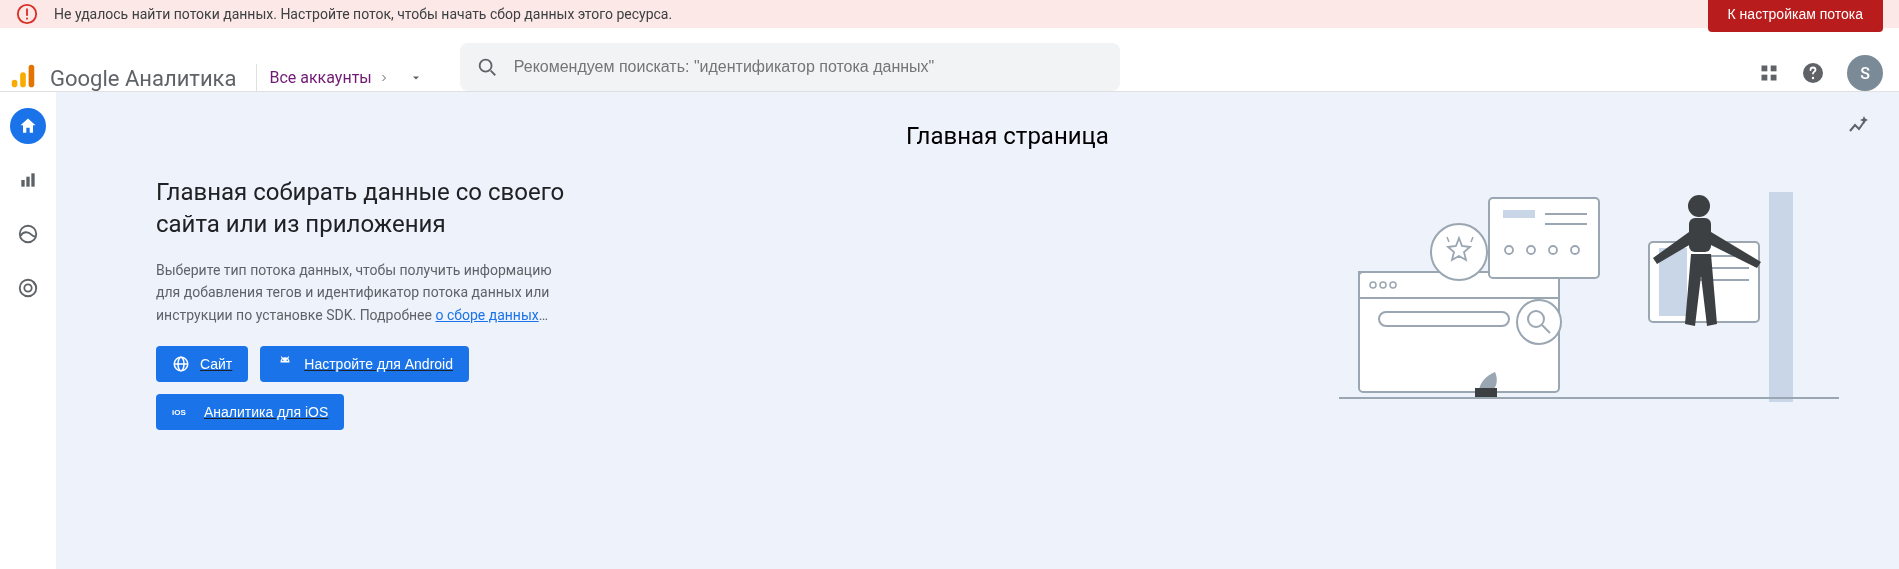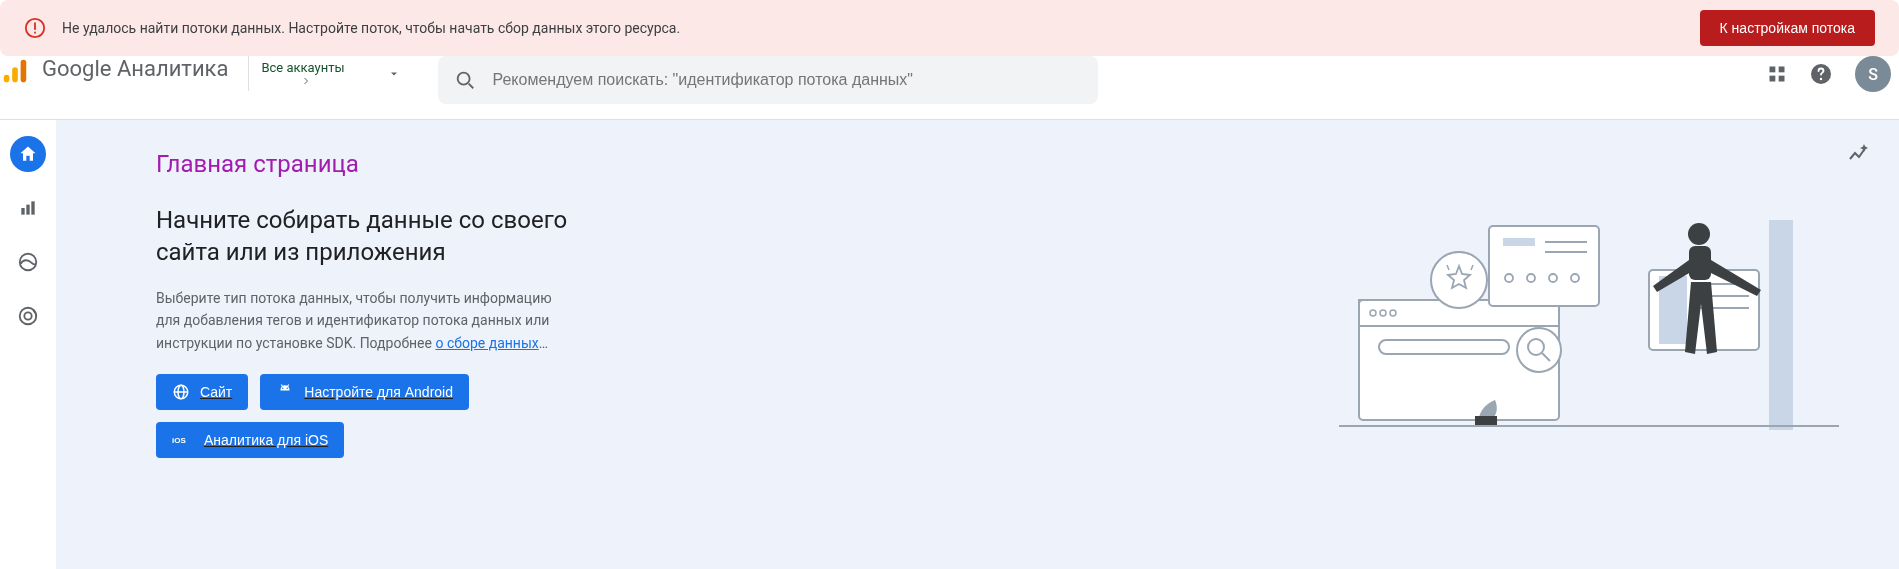--- a/index.html
+++ b/index.html
@@ -1,48 +1,48 @@
 <!DOCTYPE html>
 <html><head>
 <meta charset="utf-8">
 <style>
 html, body { margin:0; padding:0; font-family: "Google Sans", Roboto, Arial, sans-serif; background:#fff; color:#202124; }
 * { box-sizing: border-box; }
 
-.alert-bar { display:flex; align-items:center; height:56px; background:#fce8e6; padding:0 24px;border-radius:8px; }
+.alert-bar { display:flex; align-items:center; height:28px; background:#fce8e6; padding:0 16px; }
 .alert-bar .alert-icon svg { display:block; }
 .alert-bar .alert-text { margin-left:16px; font-size:14px; color:#3c4043; flex:1; }
 .alert-bar .alert-btn { background:#b91c1c; color:#fff; border:none; border-radius:4px; height:36px; padding:0 20px; font-size:14px; font-weight:500; cursor:pointer; }
 
-.header { display:flex; align-items:flex-start; height:64px; padding:0 0; border-bottom:1px solid #e0e0e0; }
+.header { display:flex; align-items:flex-end; height:64px; padding:0 8px; border-bottom:1px solid #e0e0e0; }
 .ga-logo { display:flex; align-items:center; margin-right:12px; }
 .ga-logo svg { display:block; }
 .ga-title { font-size:22px; color:#5f6368; margin-right:20px; white-space:nowrap; }
 .acct-selector { display:flex; flex-direction:column; align-items:flex-start; padding:4px 40px 4px 12px; position:relative; border-left:1px solid #e0e0e0; min-width:160px; cursor:pointer; }
-.acct-line1 { display:flex; align-items:center; font-size:13px; color:#14532d;flex-direction:column; }
+.acct-line1 { display:flex; align-items:center; font-size:16px; color:#701a75; }
 .acct-line1 .chev { margin-left:6px; display:flex; }
 .acct-caret { position:absolute; right:8px; top:50%; transform:translateY(-50%); }
 .acct-caret svg { display:block; }
 
 .search-box { display:flex; align-items:center; background:#f1f3f4; border-radius:8px; height:48px; width:660px; margin-left:30px; padding:0 16px; }
 .search-box .s-icon { color:#5f6368; margin-right:14px; display:flex; }
 .search-box input { border:none; background:transparent; outline:none; font-size:16px; color:#5f6368; width:100%; }
 
 .header-spacer { flex:1; }
 .header-icons { display:flex; align-items:center; gap:22px; margin-right:8px; }
 .header-icons .hicon { color:#5f6368; display:flex; cursor:pointer; }
 .avatar { width:36px; height:36px; border-radius:50%; background:#7b8a97; color:#fff; display:flex; align-items:center; justify-content:center; font-size:16px; font-weight:500; cursor:pointer; }
 
 .body-row { display:flex; }
 .sidenav { width:56px; display:flex; flex-direction:column; align-items:center; padding-top:16px; gap:18px; }
 .sidenav .nitem { width:36px; height:36px; display:flex; align-items:center; justify-content:center; border-radius:50%; color:#5f6368; cursor:pointer; }
 .sidenav .nitem.active { background:#1a73e8; color:#fff; }
 
 .main { flex:1; background:#eef2fa; min-height:505px; padding:30px 40px 30px 100px; position:relative; }
-.page-title { font-size:24px; color:#a21caf; margin:0 0 26px 0; font-weight:400; }
+.page-title { font-size:24px; color:#000000; margin:0 0 26px 0; font-weight:400;text-align:center; }
 .section-heading { font-size:24px; font-weight:400; color:#202124; margin:0 0 18px 0; line-height:1.35; max-width:420px; }
 .section-desc { font-size:14px; color:#5f6368; max-width:420px; line-height:1.6; }
 .section-desc a { color:#1a73e8; text-decoration:underline;margin-top:48px; }
 .btn-row { display:flex; flex-wrap:wrap; gap:12px; margin-top:20px; width:440px;text-decoration:underline; }
 .pbtn { background:#1a73e8; color:#fff; border:none; border-radius:4px; height:36px; padding:0 16px; font-size:14px; font-weight:500; display:flex; align-items:center; gap:10px; cursor:pointer; }
 .pbtn .bicon { display:flex;justify-content:flex-end; }
 
 .insights-icon { position:absolute; right:28px; top:22px; color:#5f6368; cursor:pointer; }
 .illus { position:absolute; right:60px; top:100px; }
 .illus svg { display:block; }
@@ -151,21 +151,21 @@
 
   <div class="main">
     <span class="insights-icon">
       <svg width="24" height="24" viewBox="0 0 24 24">
           <path d="M3 17l5-6 4 4 7-10" fill="none" stroke="currentColor" stroke-width="2"></path>
           <path d="M17 2l1.2 2.8L21 6l-2.8 1.2L17 10l-1.2-2.8L13 6l2.8-1.2z" fill="currentColor"></path>
         </svg>
     </span>
 
     <h1 class="page-title">Главная страница</h1>
-    <h2 class="section-heading">Начните собирать данные со своего сайта или из приложения</h2>
+    <h2 class="section-heading">Главная собирать данные со своего сайта или из приложения</h2>
     <p class="section-desc">
       <span>Выберите тип потока данных, чтобы получить информацию для добавления тегов и идентификатор потока данных или инструкции по установке SDK. Подробнее </span>
       <a href="#">о сборе данных</a><span>…</span>
     </p>
     <div class="btn-row">
       <button class="pbtn">
         <span class="bicon">
           <svg width="18" height="18" viewBox="0 0 24 24">
               <circle cx="12" cy="12" r="9" fill="none" stroke="#fff" stroke-width="2"></circle>
               <ellipse cx="12" cy="12" rx="4" ry="9" fill="none" stroke="#fff" stroke-width="2"></ellipse>

